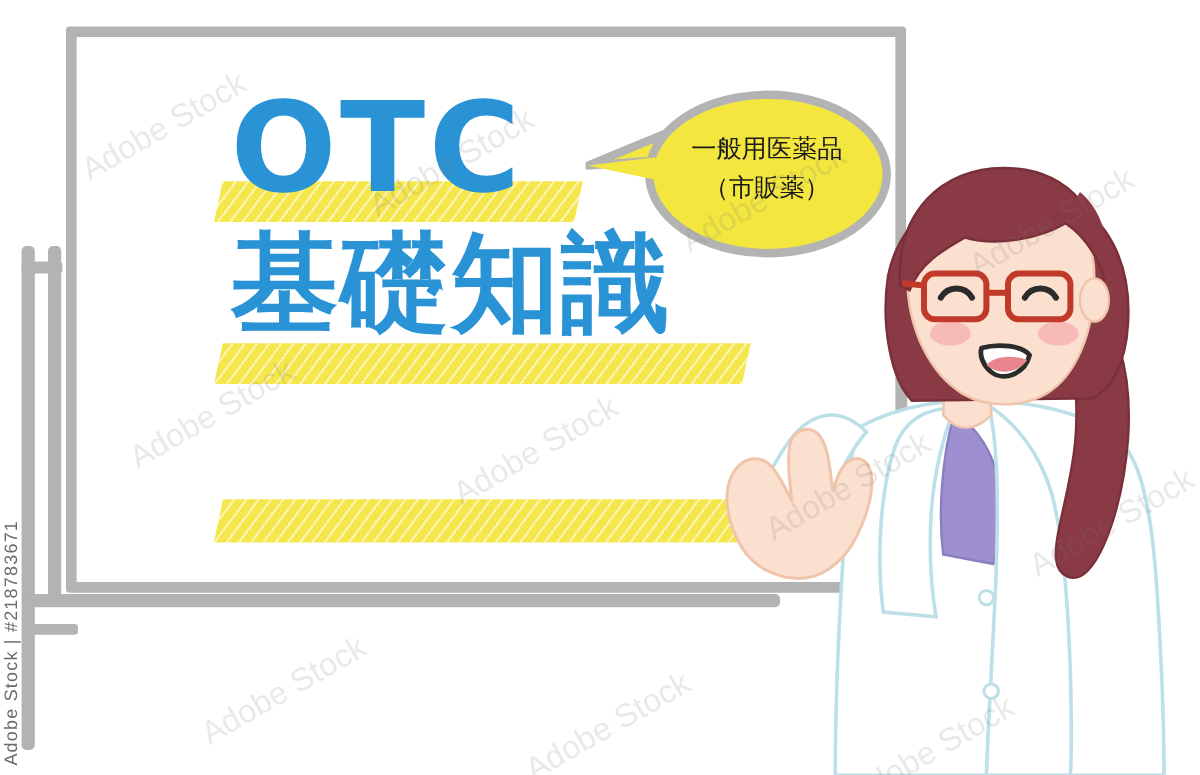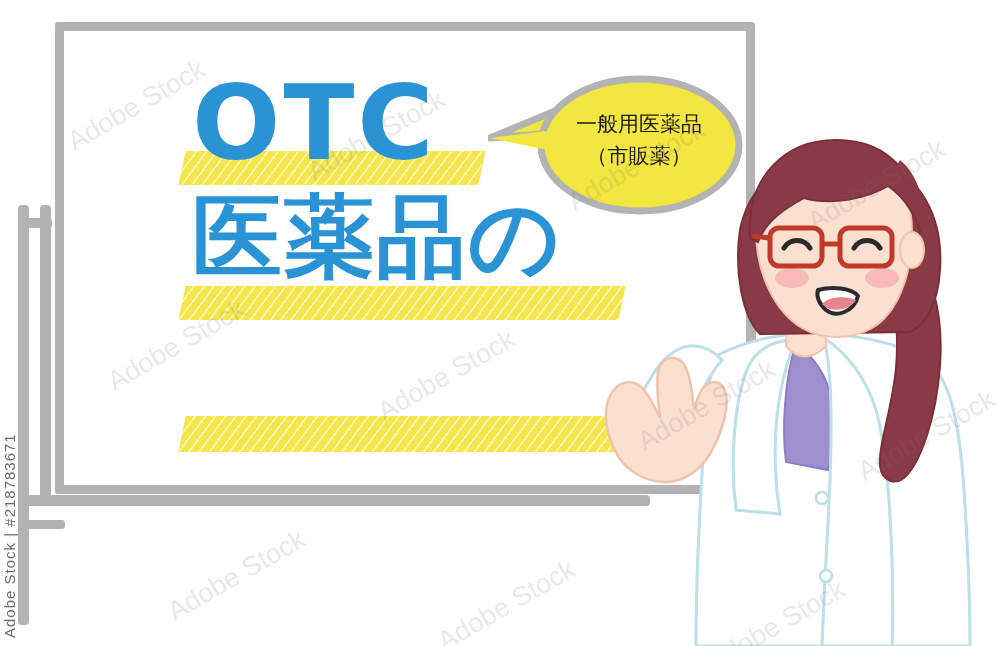--- a/index.html
+++ b/index.html
@@ -184,21 +184,21 @@
 
   <div class="board-frame">
     <div class="board-inner">
 
       <div class="hl hl-1"></div>
       <div class="hl hl-2"></div>
       <div class="hl hl-3"></div>
 
       <div class="headline">
         <div class="line-otc">OTC</div>
-        <div class="line-jp">医薬品の</div>
+        <div class="line-jp">基礎知識</div>
       </div>
 
       <div class="bubble-wrap">
         <svg width="300" height="165" viewBox="0 0 300 165">
           <path d="M 2 67 L 72 38 L 66 62 Z" fill="#f2e63f" stroke="#b3b3b3" stroke-width="7" stroke-linejoin="round"></path>
           <ellipse cx="152" cy="74" rx="99" ry="66" fill="#f2e63f" stroke="#b3b3b3" stroke-width="7"></ellipse>
           <path d="M 58 60 L 2 67 L 64 80 Z" fill="#f2e63f" stroke="none"></path>
         </svg>
         <div class="bubble-label">
           <div>一般用医薬品</div>

